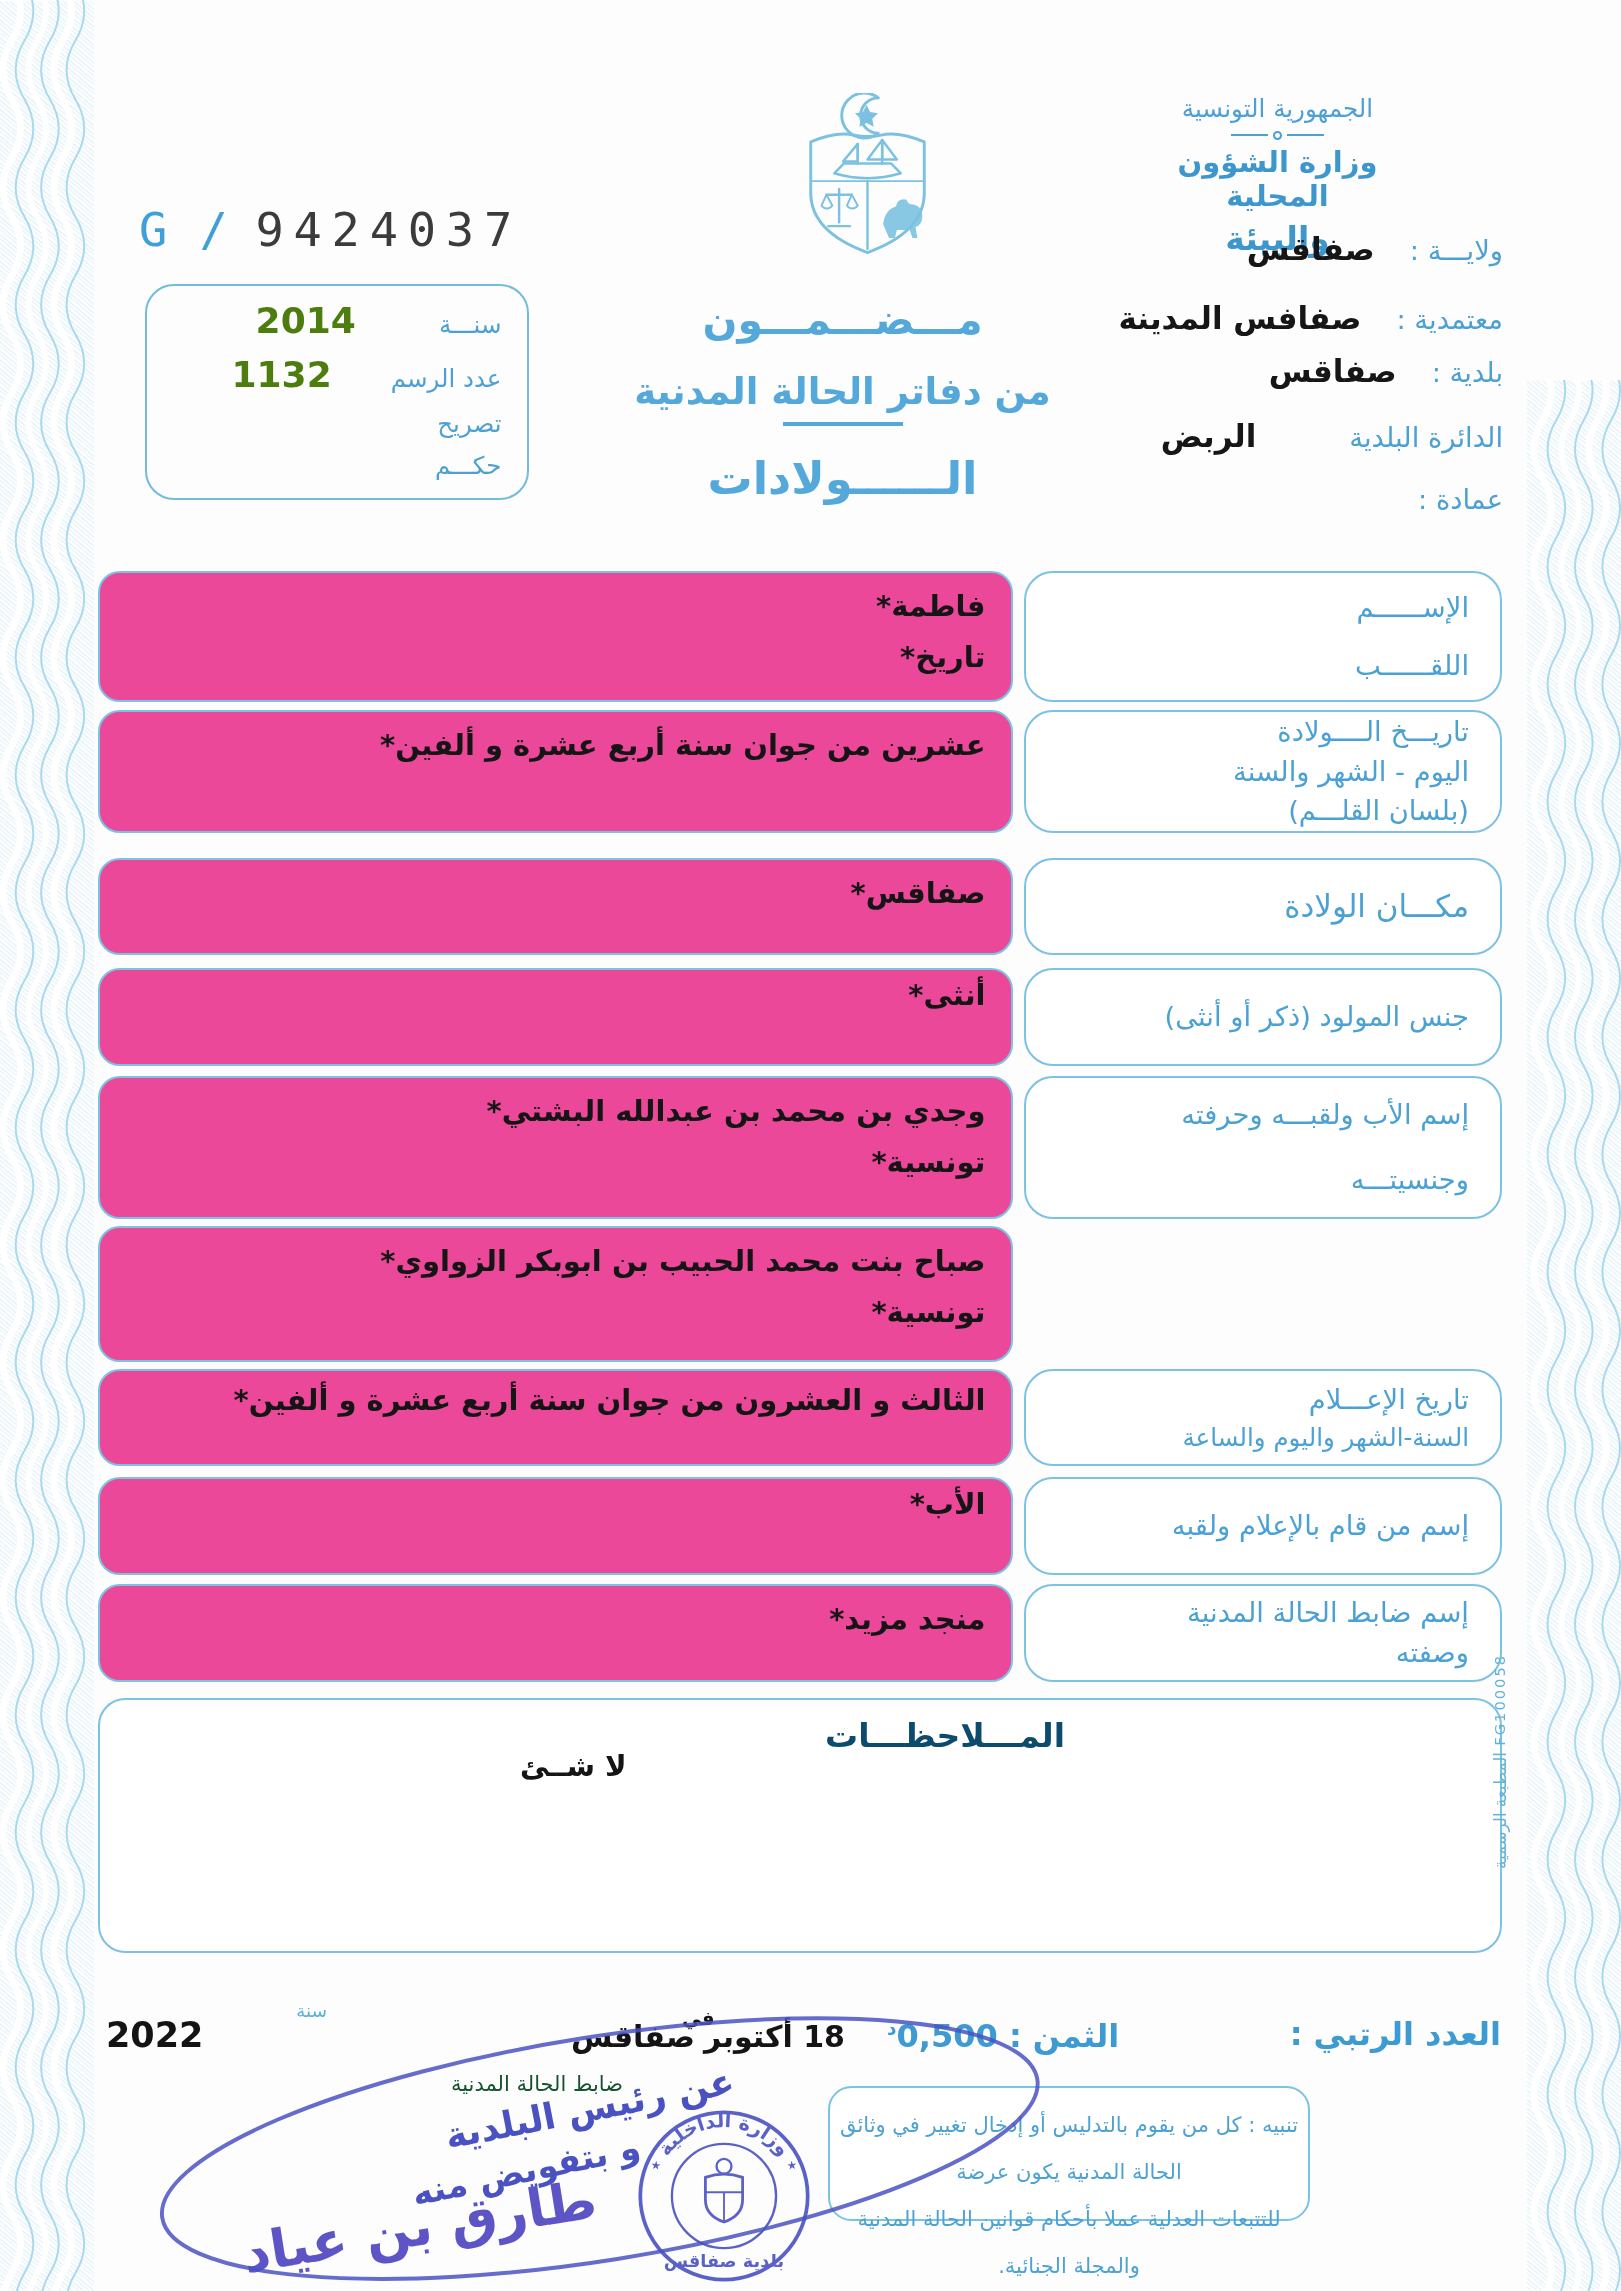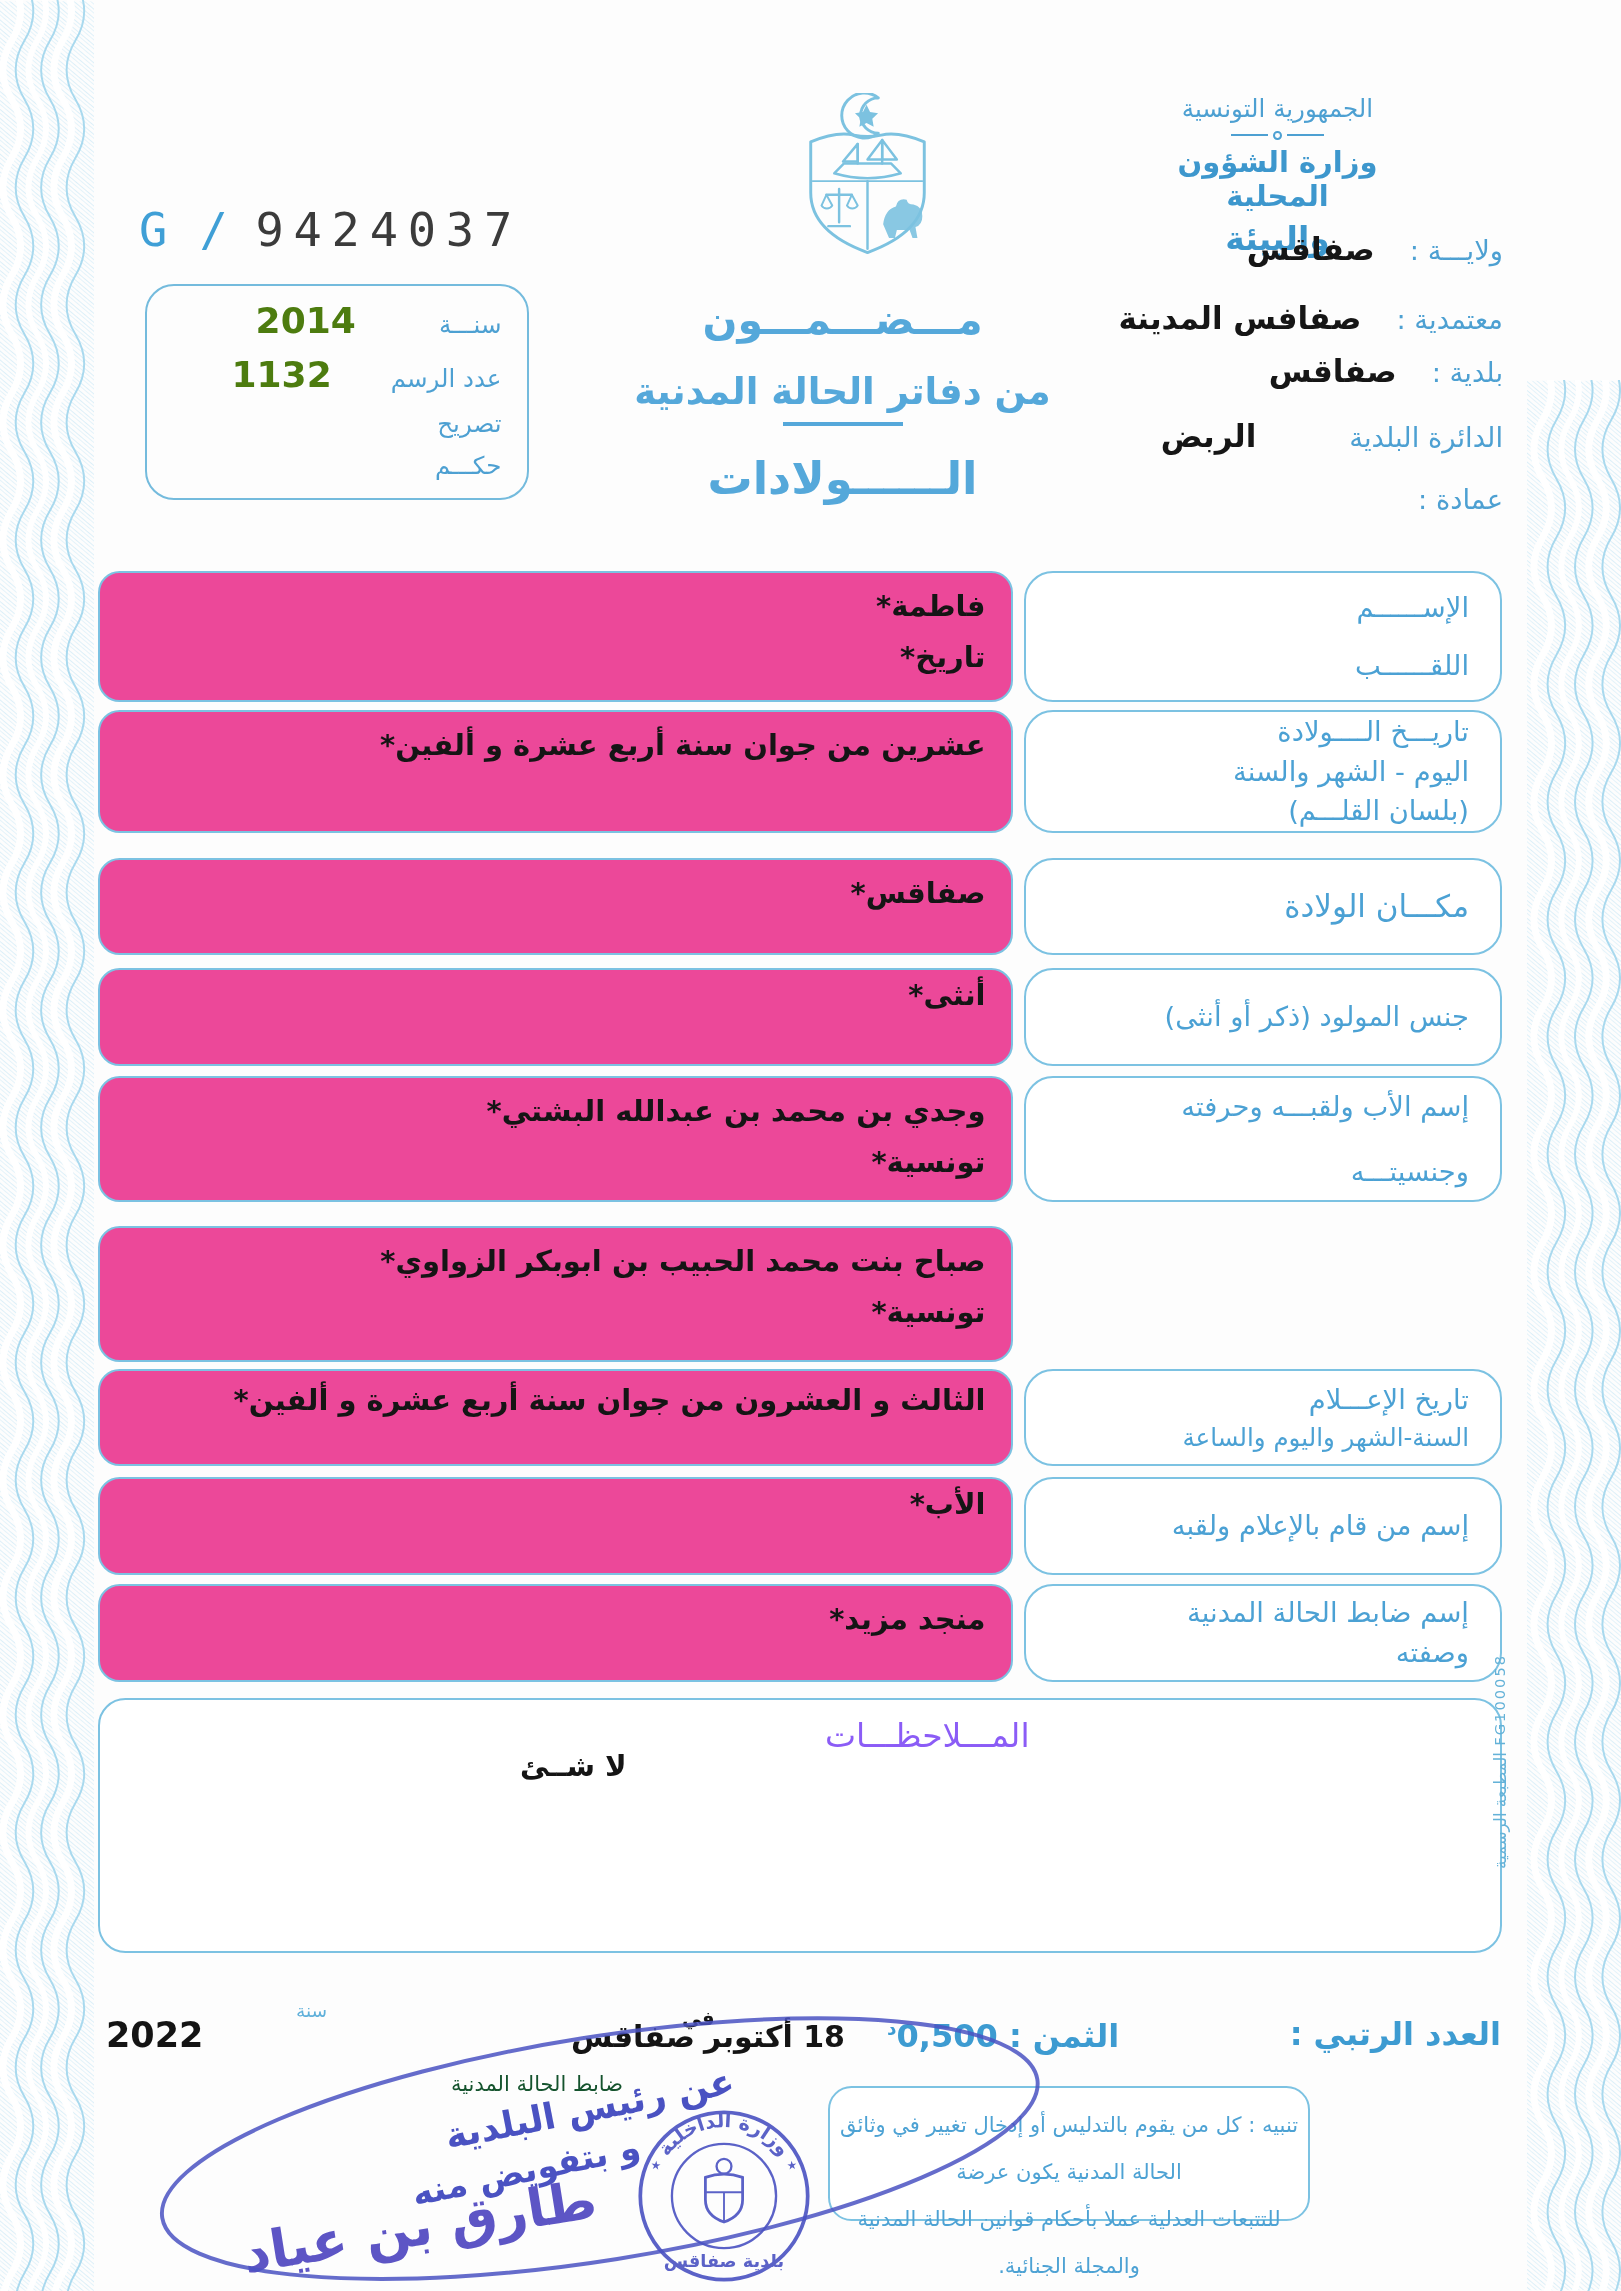--- a/index.html
+++ b/index.html
@@ -49,21 +49,21 @@
   .lbox{position:absolute;right:0;top:0;height:100%;width:478px;border:2.9px solid #7cc2e2;border-radius:29px;background:#fff;}
   .vlines{position:absolute;top:7.8px;right:25.5px;direction:rtl;text-align:right;}
   .vline{display:block;color:#151515;font-weight:bold;font-size:29px;line-height:1.75;white-space:nowrap;}
   .llines{position:absolute;inset:0;display:flex;flex-direction:column;justify-content:center;
           padding-right:31px;direction:rtl;}
   .lline{color:#4ba1d4;font-size:27.4px;line-height:1.45;white-space:nowrap;}
   .row.spread .lline{line-height:2.1;}
 
   
   .remarks{position:absolute;left:0;top:1127px;width:1404px;height:255px;border:2.9px solid #7cc2e2;border-radius:27.4px;background:#fff;}
-  .remarks-title{position:absolute;top:15.7px;left:725px;color:#8b5cf6;font-weight:normal;font-size:33px;direction:rtl;}
+  .remarks-title{position:absolute;top:15.7px;left:725px;color:#0c4a6e;font-weight:bold;font-size:33px;direction:rtl;}
   .remarks-value{position:absolute;top:49px;left:420px;color:#151515;font-weight:bold;font-size:29px;direction:rtl;}
 
   
   .ordinal{position:absolute;right:120px;top:2015px;color:#3d9bd1;font-weight:bold;font-size:32px;direction:rtl;}
   .price{position:absolute;left:887px;top:2017px;direction:rtl;color:#3d9bd1;font-weight:bold;font-size:32px;}
   .price sup{font-size:18.6px;}
   .warning-box{position:absolute;left:828px;top:2086px;width:482px;height:135px;border:2.9px solid #7cc2e2;
                border-radius:23.5px;direction:rtl;text-align:center;color:#4da2d4;font-size:21px;
                line-height:2.25;padding-top:13.7px;background:#fff;}
   .issue-year{position:absolute;left:106px;top:2015px;color:#141414;font-weight:bold;font-size:35px;}
@@ -243,21 +243,21 @@
           <span class="vline">أنثى*</span>
         </div>
       </div>
       <div class="lbox">
         <div class="llines">
           <span class="lline">جنس المولود (ذكر أو أنثى)</span>
         </div>
       </div>
     </div>
 
-    <div class="row" style="top:505px;height:126px">
+    <div class="row" style="top:505px;height:143px">
       <div class="vbox">
         <div class="vlines">
           <span class="vline">وجدي بن محمد بن عبدالله  البشتي*</span>
           <span class="vline">تونسية*</span>
         </div>
       </div>
       <div class="lbox">
         <div class="llines" style="gap:25.5px">
           <span class="lline">إسم الأب ولقبـــه وحرفته</span>
           <span class="lline">وجنسيتـــه</span>

